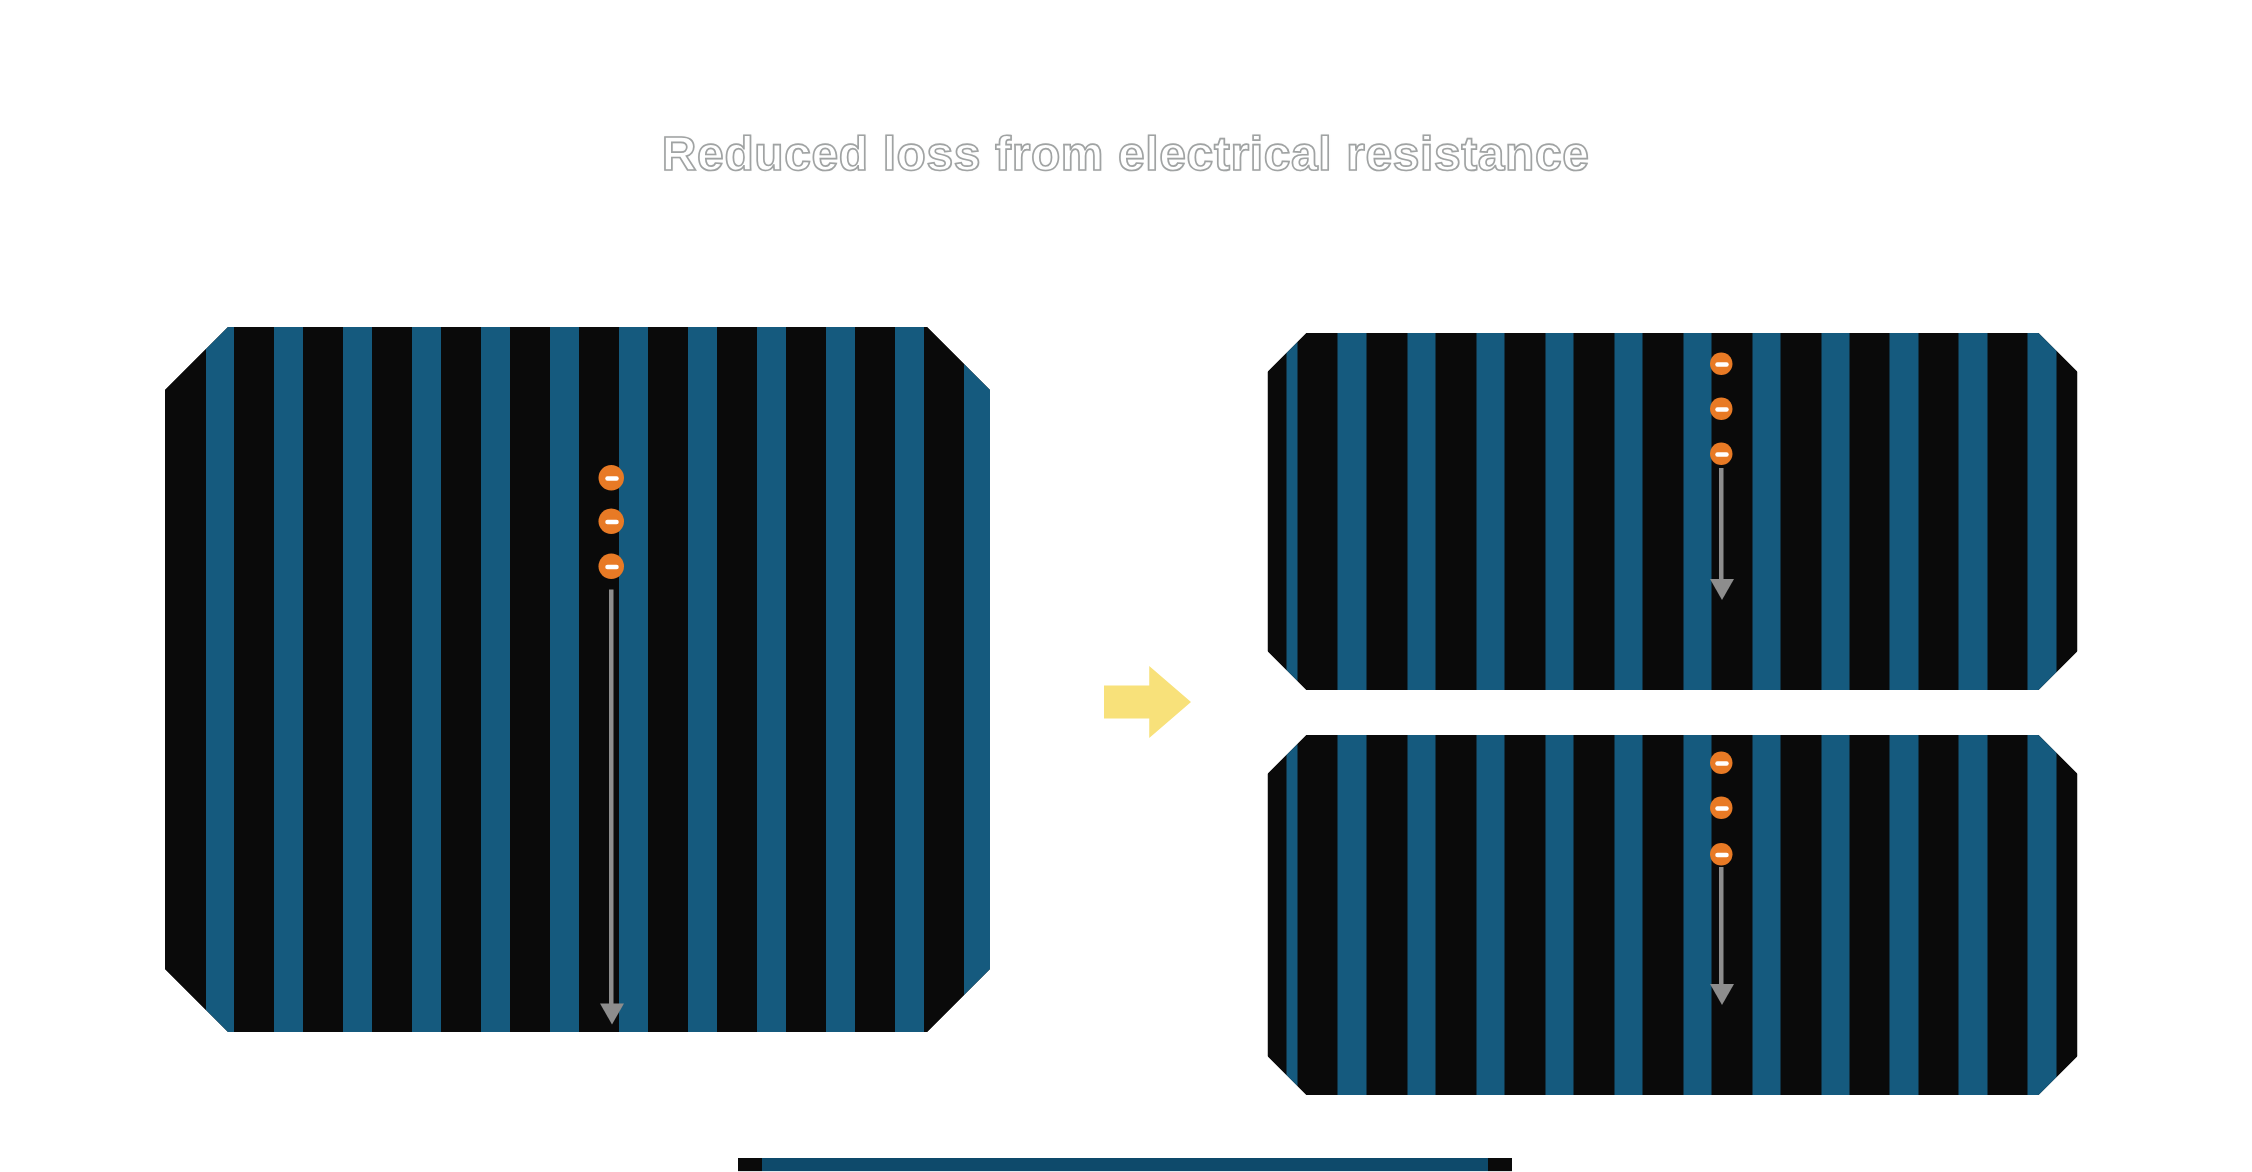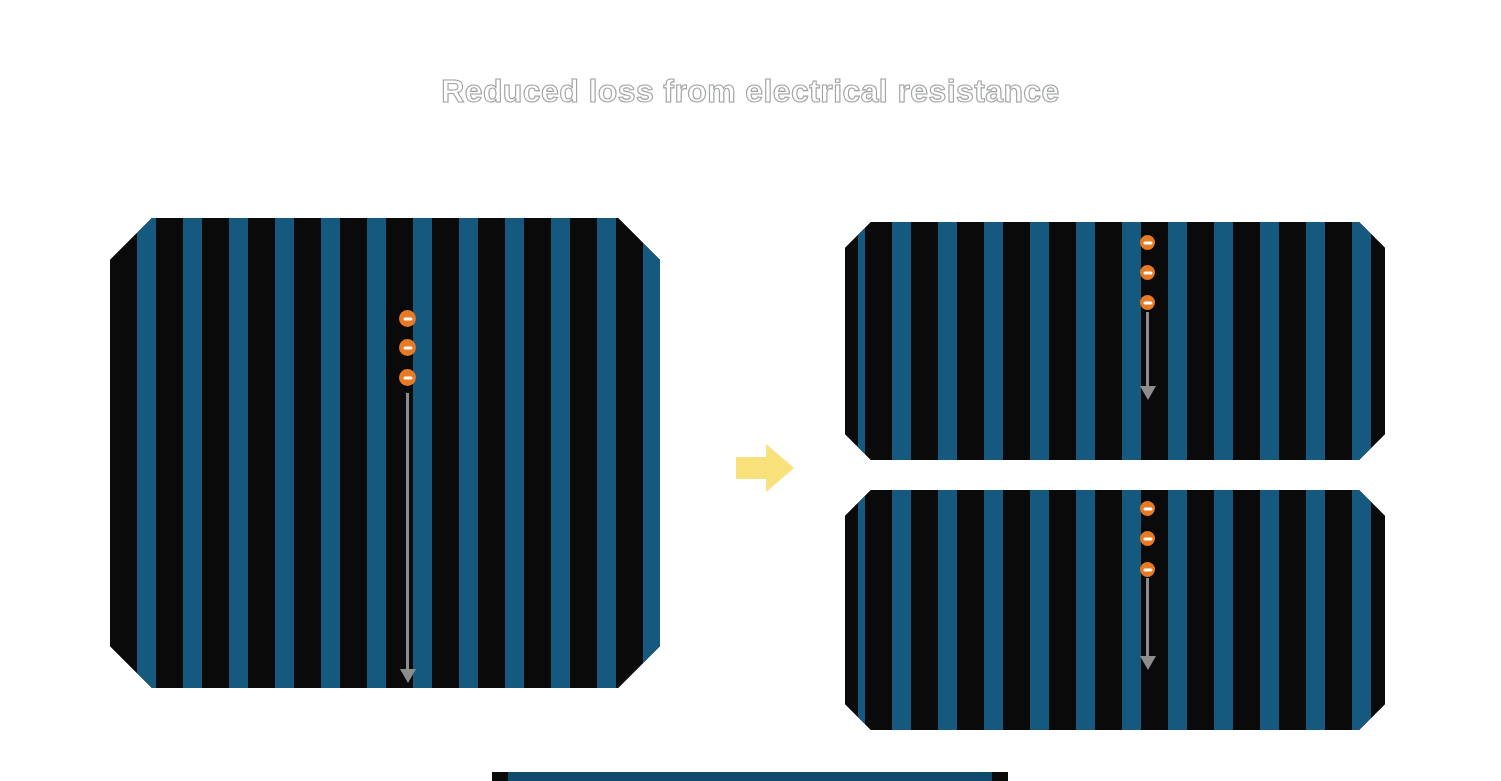--- a/index.html
+++ b/index.html
@@ -7,21 +7,21 @@
     position:relative;
     width:1501px;height:781px;
     overflow:hidden;
     background:var(--background,#ffffff);
     font-family:"Liberation Sans",sans-serif;
   }
 
   
   .title{
     position:absolute;
-    top:73px;left:0;right:0;
+    top:84px;left:0;right:0;
     margin:0;
     text-align:center;
     font-family:"Liberation Sans",sans-serif;
     font-size:32px;
     font-weight:800;
     letter-spacing:.4px;
     color:var(--title_fill,#ffffff);
     -webkit-text-stroke:1.1px var(--title_outline,#a0a3a3);
     text-shadow:0 0 1px rgba(130,130,130,.55);
   }

